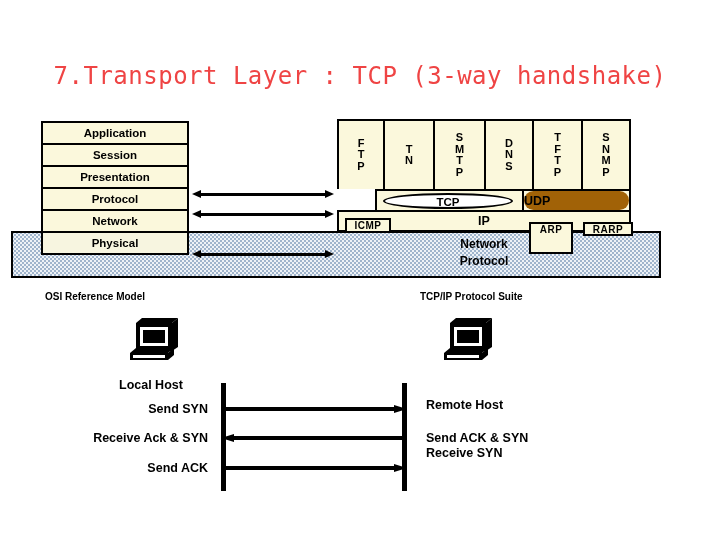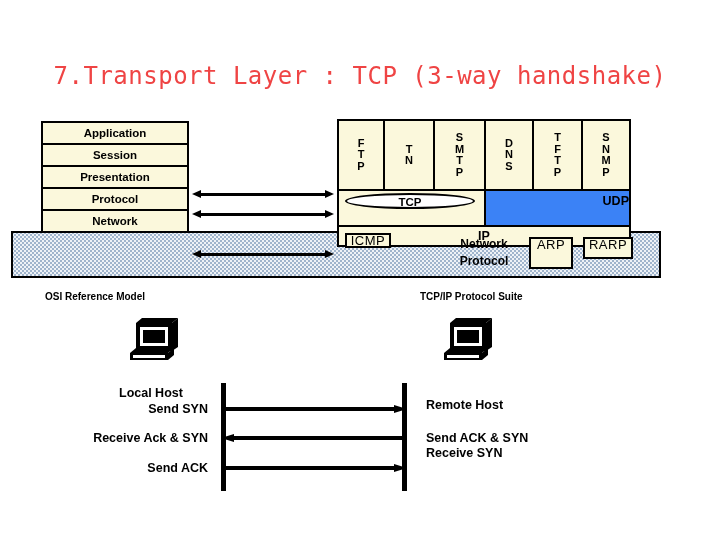--- a/index.html
+++ b/index.html
@@ -142,25 +142,26 @@
     font-size: 11px;
     font-weight: bold;
     line-height: 11.5px;
     color: #000000;
   }
 
   
   #transport-row {
     position: relative;
     display: flex;
-    height: 36px;
+    height: 21px;
     border: 2px solid #000000;
     border-bottom: none;
     box-sizing: border-box;
     background: #fbf8dc;
+    margin-left: 38px;
   }
   #tcp-cell {
     position: relative;
     width: 147px;
     border-right: 2px solid #000000;
     box-sizing: border-box;
     background: #fbf8dc;
   }
   #tcp-ellipse {
     position: absolute;
@@ -172,25 +173,26 @@
     border-radius: 50%;
     background: #ffffff;
     text-align: center;
     line-height: 14px;
     font-size: 11.5px;
     font-weight: bold;
     box-sizing: border-box;
   }
   #udp-cell {
     flex: 1;
-    background: #3b82f6;
-    text-align: right;
+    background: #a16207;
+    text-align: left;
     line-height: 20px;
     font-size: 12.5px;
     font-weight: bold;
+    border-radius: 11px;
   }
 
   
   #internet-row {
     position: relative;
     height: 22px;
     border: 2px solid #000000;
     box-sizing: border-box;
     background: #fbf8dc;
   }
@@ -198,30 +200,30 @@
     position: absolute;
     left: 0; right: 0; top: 2px;
     text-align: center;
     font-size: 12.5px;
     font-weight: bold;
   }
   .mini-box {
     position: absolute;
     border: 2px solid #000000;
     background: #fbf8dc;
-    font-size: 13px;
-    font-weight: normal;
+    font-size: 10px;
+    font-weight: bold;
     text-align: center;
     line-height: 11px;
     box-sizing: border-box;
     letter-spacing: 0.5px;
   }
   #icmp-box { left: 6px;  top: 6px; width: 46px; height: 15px; }
   #arp-box  { left: 190px; top: 10px; width: 44px; height: 32px; }
-  #rarp-box { left: 244px; top: 10px; width: 50px; height: 22px; }
+  #rarp-box { left: 244px; top: 10px; width: 50px; height: 14px; }
 
   
   #netif-label {
     position: absolute;
     left: 337px;
     top: 236px;
     width: 294px;
     text-align: center;
     font-size: 12px;
     font-weight: bold;
@@ -243,21 +245,21 @@
   .host-icon { position: absolute; width: 56px; height: 46px; }
   #icon-local  { left: 128px; top: 317px; }
   #icon-remote { left: 442px; top: 317px; }
 
   .host-label {
     position: absolute;
     font-size: 12.5px;
     font-weight: bold;
     white-space: nowrap;
   }
-  #label-local  { left: 119px; top: 386px; }
+  #label-local  { left: 119px; top: 378px; }
   #label-remote { left: 426px; top: 370px; margin-top: 28px; }
 
   
   .timeline {
     position: absolute;
     width: 5px;
     background: #000000;
     top: 383px;
     height: 108px;
   }
@@ -321,20 +323,21 @@
 <div id="slide-title">7.Transport Layer : TCP (3-way handshake)</div>
 
 <div id="netif-band" class="stipple"></div>
 
 <div id="osi-table">
   <div class="osi-row">Application</div>
   <div class="osi-row">Session</div>
   <div class="osi-row">Presentation</div>
   <div class="osi-row">Protocol</div>
   <div class="osi-row">Network</div>
+  <div class="osi-row lower">Physical</div>
 </div>
 
 <div id="arrow-transport" class="dbl-arrow">
   <div class="head-l"></div>
   <div class="bar"></div>
   <div class="head-r"></div>
 </div>
 <div id="arrow-network" class="dbl-arrow">
   <div class="head-l"></div>
   <div class="bar"></div>

